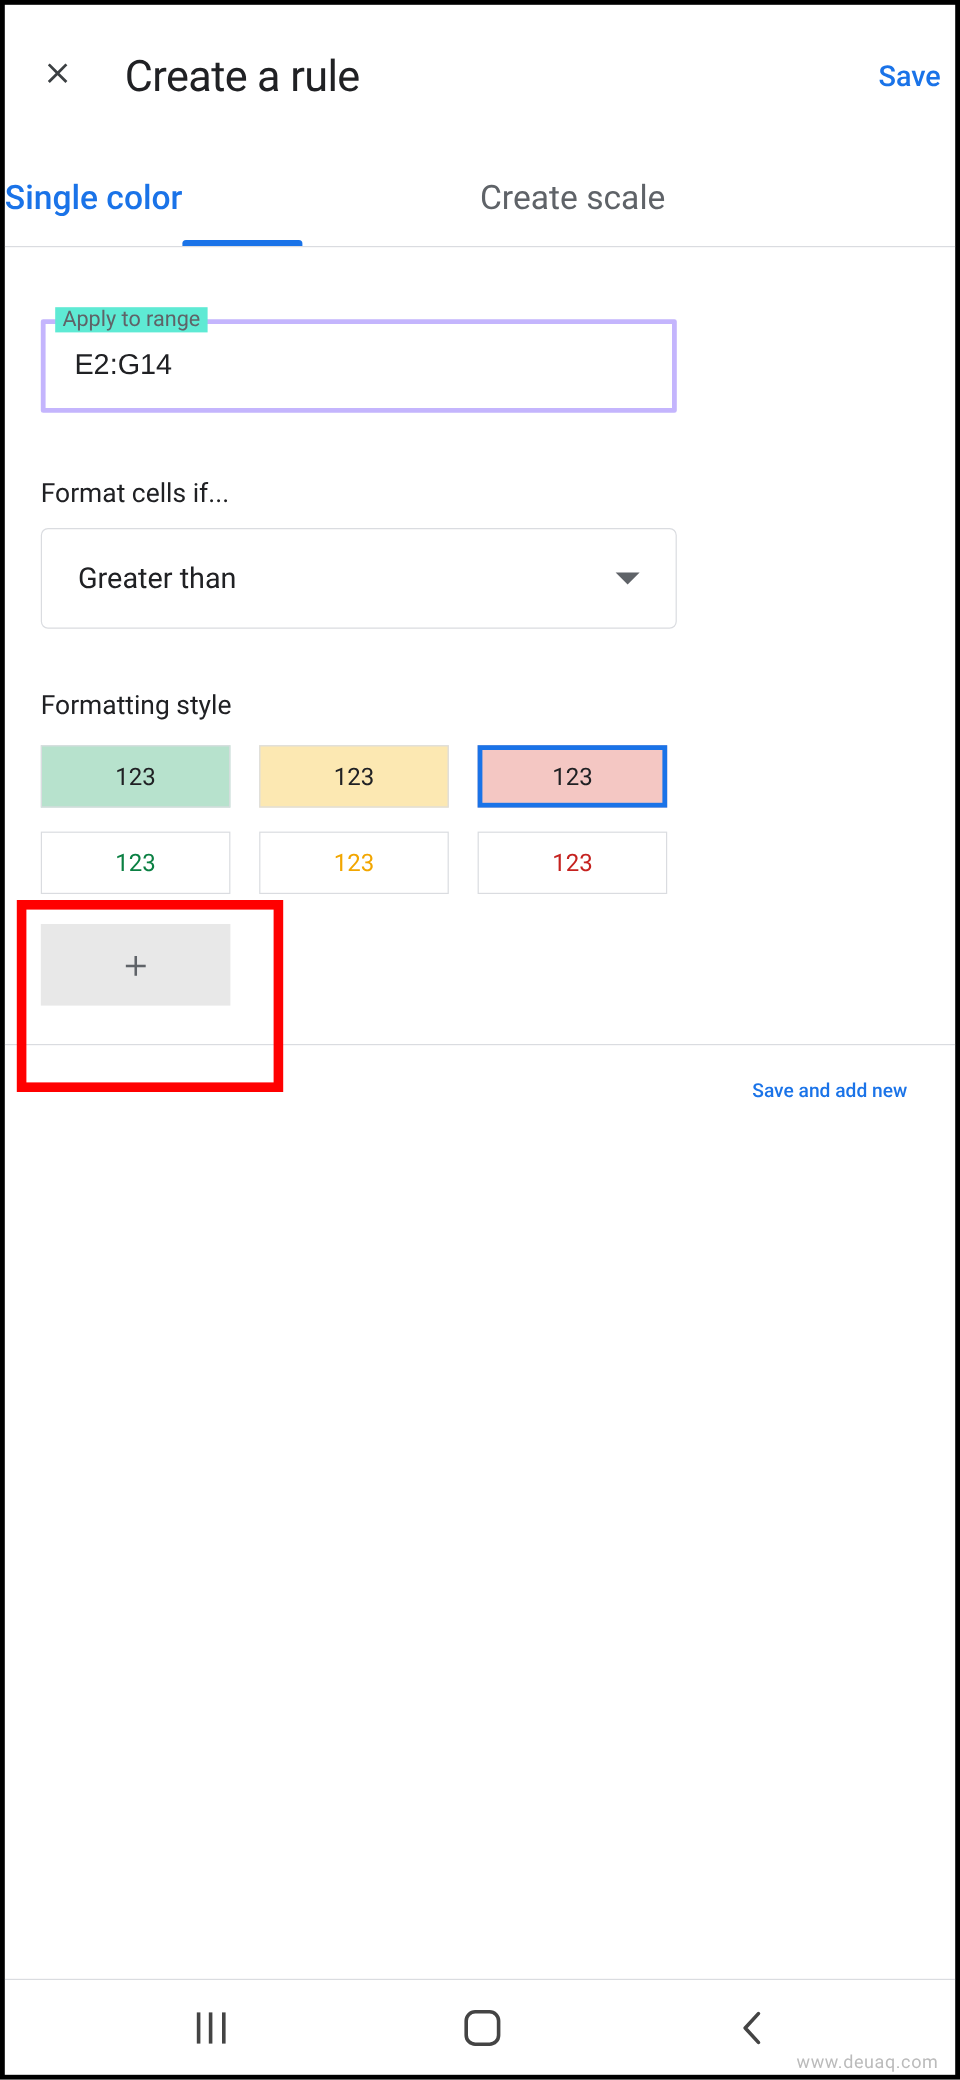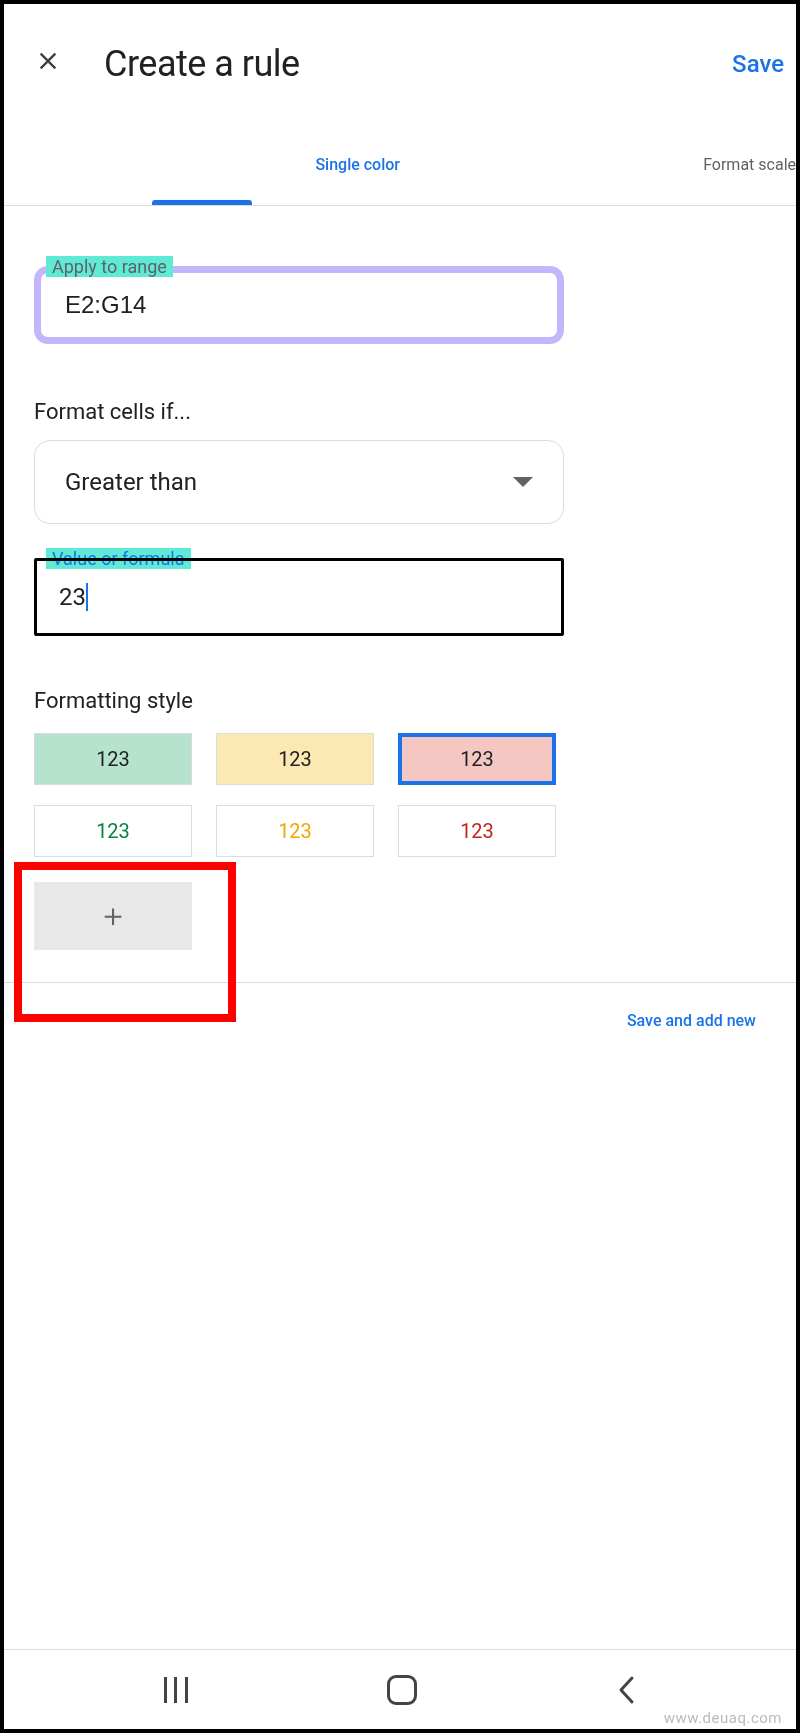--- a/index.html
+++ b/index.html
@@ -39,22 +39,22 @@
     }
     .tabs {
       display: flex;
       border-bottom: 1px solid #dadce0;
       height: 82px;
     }
     .tab {
       flex: 1;
       display: flex;
       align-items: center;
-      justify-content: flex-end;
-      font-size: 16px;
+      justify-content: flex-start;
+      font-size: 28px;
       color: #5f6368;
       position: relative;
       cursor: pointer;
     }
     .tab.active {
       color: #1a73e8;
       font-weight: 500;
     }
     .tab.active::after {
       content: '';
@@ -80,37 +80,37 @@
       left: 12px;
       background: #5eead4;
       padding: 0 6px;
       font-size: 18px;
       color: #5f6368;
     }
     .field-label-float.focused { color: #1a73e8; }
     .text-input {
       width: 530px;
       height: 78px;
-      border: 7px solid #c4b5fd;
-      border-radius: 14px;
+      border: 4px solid #c4b5fd;
+      border-radius: 2px;
       padding: 0 24px;
       font-size: 24px;
       color: #202124;
       outline: none;
     }
     .section-label {
       font-size: 22px;
       color: #202124;
       margin-bottom: 16px;
     }
     .dropdown {
       width: 530px;
       height: 84px;
       border: 1px solid #dadce0;
-      border-radius: 16px;
+      border-radius: 6px;
       display: flex;
       align-items: center;
       justify-content: space-between;
       padding: 0 30px;
       font-size: 24px;
       color: #202124;
       cursor: pointer;
       margin-bottom: 34px;
     }
     .caret-down {
@@ -228,44 +228,37 @@
   </div>
   <div class="header-title">Create a rule</div>
   <div class="save-link">Save</div>
 </div>
 
 <div class="tabs">
   <div class="tab active">
     <span>Single color</span>
   </div>
   <div class="tab">
-    <span>Format scale</span>
+    <span>Create scale</span>
   </div>
 </div>
 
 <div class="content">
 
   <div class="field-wrap">
     <div class="field-label-float">Apply to range</div>
     <input class="text-input" value="E2:G14" style="">
   </div>
 
   <div class="section-label">Format cells if...</div>
   <div class="dropdown">
     <span>Greater than</span>
     <span class="caret-down"></span>
   </div>
 
-  <div class="field-wrap" style="margin-bottom:0;">
-    <div class="field-label-float focused">Value or formula</div>
-    <div class="focused-input">
-      <span>23</span>
-        <span class="cursor-bar"></span>
-    </div>
-  </div>
 
   <div class="style-section">
     <div class="section-label">Formatting style</div>
     <div class="swatch-grid" id="swatch-grid">
         <div class="swatch" style="background: rgb(183, 226, 205); color: rgb(32, 33, 36);">123</div>
         <div class="swatch" style="background: rgb(252, 232, 178); color: rgb(32, 33, 36);">123</div>
         <div class="swatch sel" style="background: rgb(244, 199, 195); color: rgb(32, 33, 36);">123</div>
         <div class="swatch" style="background: rgb(255, 255, 255); color: rgb(11, 128, 67);">123</div>
         <div class="swatch" style="background: rgb(255, 255, 255); color: rgb(242, 166, 0);">123</div>
         <div class="swatch" style="background: rgb(255, 255, 255); color: rgb(197, 34, 31);">123</div>

